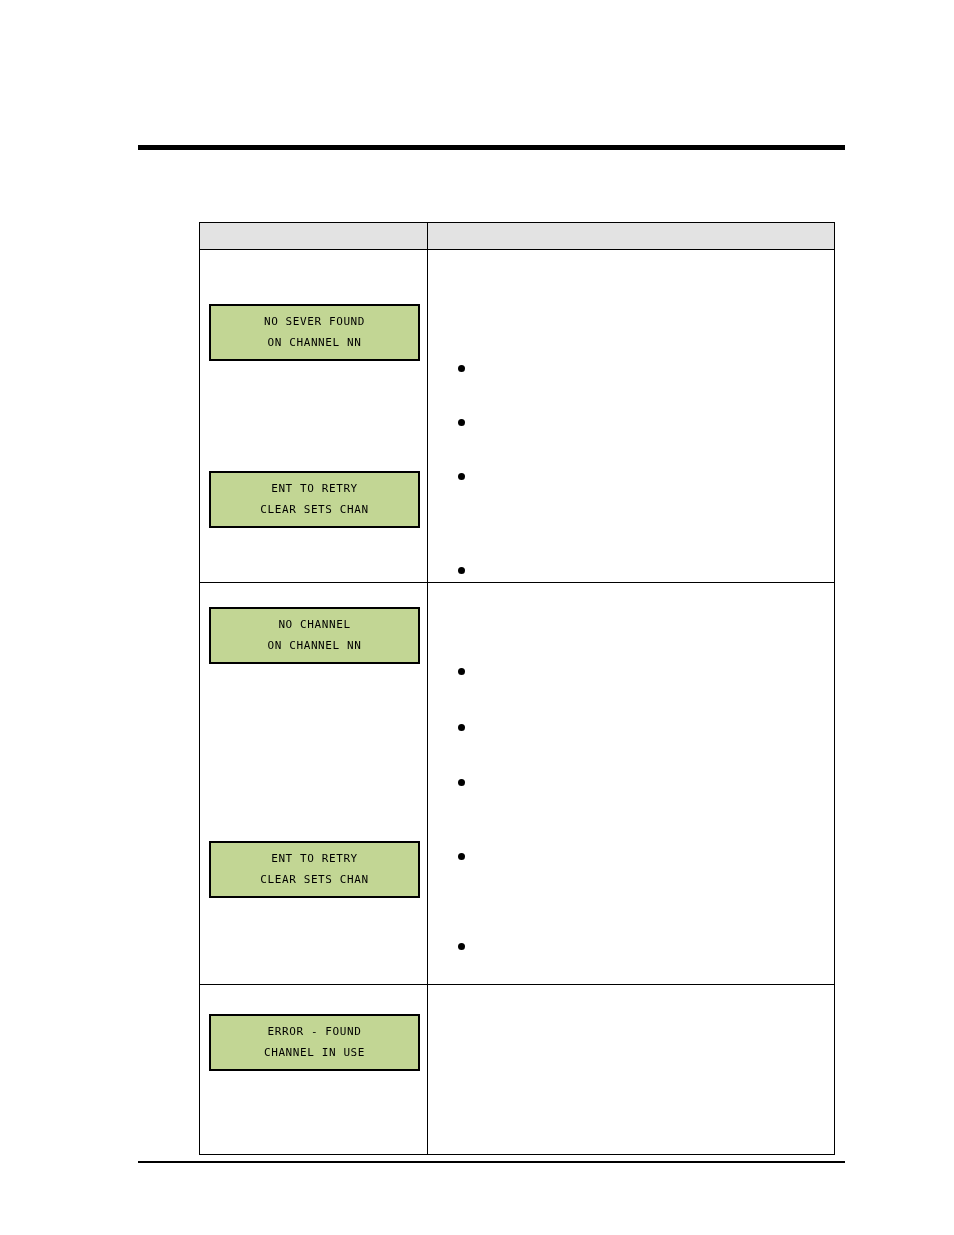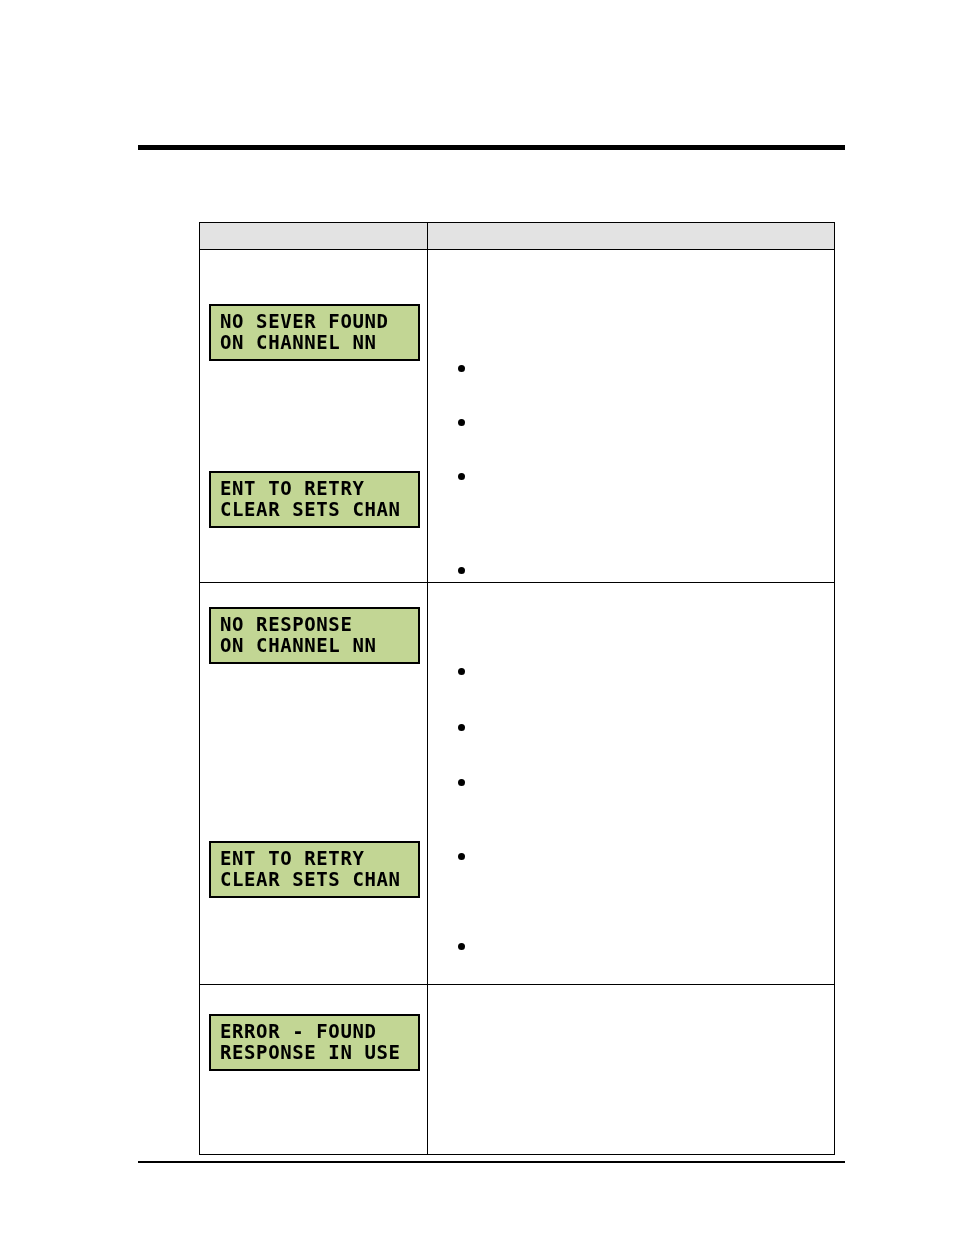--- a/index.html
+++ b/index.html
@@ -82,26 +82,27 @@
   .lcd {
     display: inline-block;
     background: #c2d694;
     border: 2px solid #000000;
     padding: 5px 9px 6px 9px;
     box-sizing: border-box;
     width: 211px;
   }
   .lcd-line {
     font-family: "DejaVu Sans Mono", "Liberation Mono", monospace;
-    font-weight: bold;
-    font-size: 19px;
+    font-weight: normal;
+    font-size: 11px;
     line-height: 21px;
     letter-spacing: 0.6px;
     color: #000000;
     white-space: pre;
+    text-align: center;
   }
 
   
   .desc-cell {
     position: relative;
     padding: 0 !important;
   }
   .bullet-list {
     position: relative;
     margin: 0;
@@ -173,21 +174,21 @@
             <li class="bullet-item" style="top: 314px;">
               <span class="bullet-dot"></span>
               <span class="bullet-text"></span>
             </li>
           </ul>
         </td>
       </tr>
       <tr class="row-no-response">
         <td class="msg-cell" style="height: 401px;">
           <div style="position: relative; height: 401px;">
-            <div class="lcd-wrap" style="position: absolute; top: 24px; left: 0px;"><div class="lcd"><div class="lcd-line">NO RESPONSE</div><div class="lcd-line">ON CHANNEL NN</div></div></div>
+            <div class="lcd-wrap" style="position: absolute; top: 24px; left: 0px;"><div class="lcd"><div class="lcd-line">NO CHANNEL</div><div class="lcd-line">ON CHANNEL NN</div></div></div>
             <div class="lcd-wrap" style="position: absolute; top: 258px; left: 0px;"><div class="lcd"><div class="lcd-line">ENT TO RETRY</div><div class="lcd-line">CLEAR SETS CHAN</div></div></div>
           </div>
         </td>
         <td class="desc-cell">
           <ul class="bullet-list" style="height: 401px;">
             <li class="bullet-item" style="top: 82px;">
               <span class="bullet-dot"></span>
               <span class="bullet-text"></span>
             </li>
             <li class="bullet-item" style="top: 138px;">
@@ -205,21 +206,21 @@
             <li class="bullet-item" style="top: 357px;">
               <span class="bullet-dot"></span>
               <span class="bullet-text"></span>
             </li>
           </ul>
         </td>
       </tr>
       <tr class="row-channel-in-use row-last">
         <td class="msg-cell" style="height: 169px;">
           <div style="position: relative; height: 169px;">
-            <div class="lcd-wrap" style="position: absolute; top: 29px; left: 0px;"><div class="lcd"><div class="lcd-line">ERROR - FOUND</div><div class="lcd-line">RESPONSE IN USE</div></div></div>
+            <div class="lcd-wrap" style="position: absolute; top: 29px; left: 0px;"><div class="lcd"><div class="lcd-line">ERROR - FOUND</div><div class="lcd-line">CHANNEL IN USE</div></div></div>
           </div>
         </td>
         <td class="desc-cell">
           <ul class="bullet-list" style="height: 169px;"></ul>
         </td>
       </tr>
     </tbody>
 </table>
 
 </body></html>

